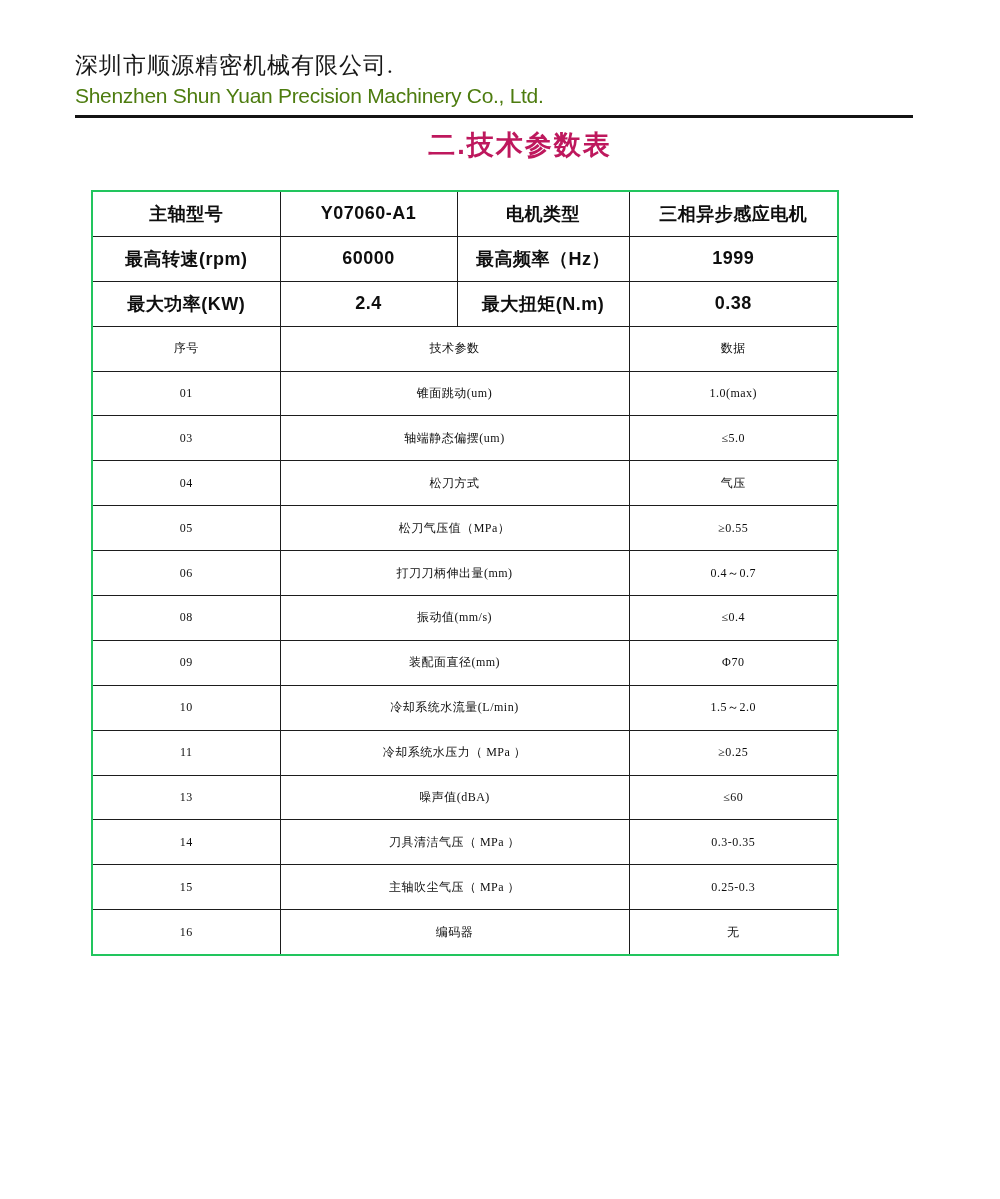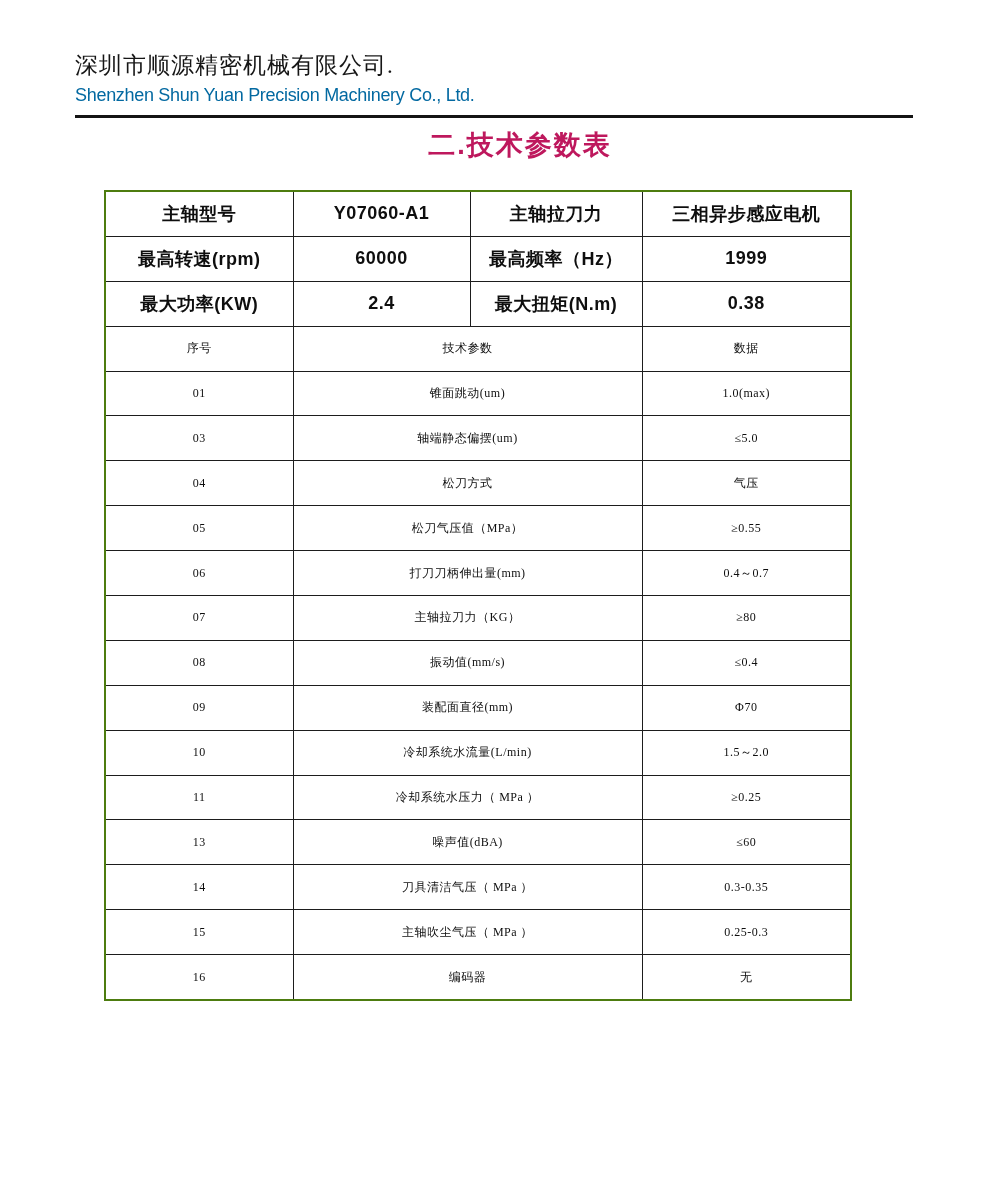--- a/index.html
+++ b/index.html
@@ -25,23 +25,23 @@
   }
   .company-zh {
     font-family: "Liberation Serif", "DejaVu Serif", serif;
     font-size: 23px;
     line-height: 32px;
     color: #151515;
     letter-spacing: 1px;
   }
   .company-en {
     font-family: "Liberation Sans", "DejaVu Sans", sans-serif;
-    font-size: 18px;
+    font-size: 21px;
     line-height: 27px;
-    color: #0369a1;
+    color: #4d7c0f;
     letter-spacing: -0.3px;
   }
   .head-rule {
     height: 3px;
     background: #141414;
     margin-top: 6px;
   }
 
   
   .section-title {
@@ -54,26 +54,26 @@
     font-weight: 700;
     font-size: 27px;
     letter-spacing: 2px;
     color: #be185d;
     padding-left: 20px;
   }
 
   
   table.spec {
     position: absolute;
-    left: 104px;
+    left: 91px;
     top: 190px;
     width: 746px;
     border-collapse: collapse;
     table-layout: fixed;
-    border: 2px solid #4d7c0f;
+    border: 2px solid #22c55e;
   }
   table.spec td {
     border: 1px solid #1d1d1d;
     height: 43.9px; 
     padding: 0;
     text-align: center;
     vertical-align: middle;
     white-space: nowrap;
     overflow: hidden;
     color: #0e0e0e;
@@ -109,21 +109,21 @@
     <colgroup>
       <col style="width:188px">
       <col style="width:177px">
       <col style="width:172px">
       <col style="width:209px">
     </colgroup>
     <tbody id="top-body">
         <tr class="top-row">
           <td>主轴型号</td>
           <td>Y07060-A1</td>
-          <td>主轴拉刀力</td>
+          <td>电机类型</td>
           <td>三相异步感应电机</td>
         </tr>
         <tr class="top-row">
           <td>最高转速(rpm)</td>
           <td>60000</td>
           <td>最高频率（Hz）</td>
           <td>1999</td>
         </tr>
         <tr class="top-row">
           <td>最大功率(KW)</td>
@@ -159,25 +159,20 @@
           <td>05</td>
           <td colspan="2">松刀气压值（MPa）</td>
           <td>≥0.55</td>
         </tr>
         <tr class="main-row">
           <td>06</td>
           <td colspan="2">打刀刀柄伸出量(mm)</td>
           <td>0.4～0.7</td>
         </tr>
         <tr class="main-row">
-          <td>07</td>
-          <td colspan="2">主轴拉刀力（KG）</td>
-          <td>≥80</td>
-        </tr>
-        <tr class="main-row">
           <td>08</td>
           <td colspan="2">振动值(mm/s)</td>
           <td>≤0.4</td>
         </tr>
         <tr class="main-row">
           <td>09</td>
           <td colspan="2">装配面直径(mm)</td>
           <td>Φ70</td>
         </tr>
         <tr class="main-row">

